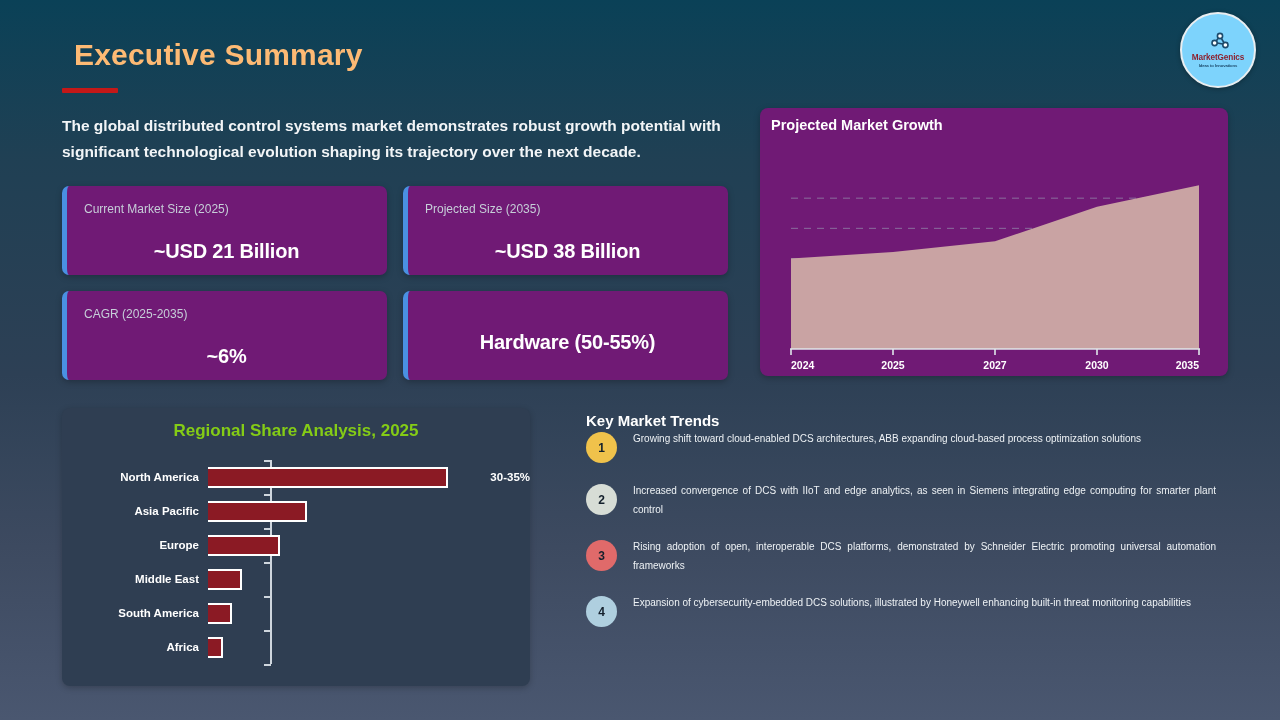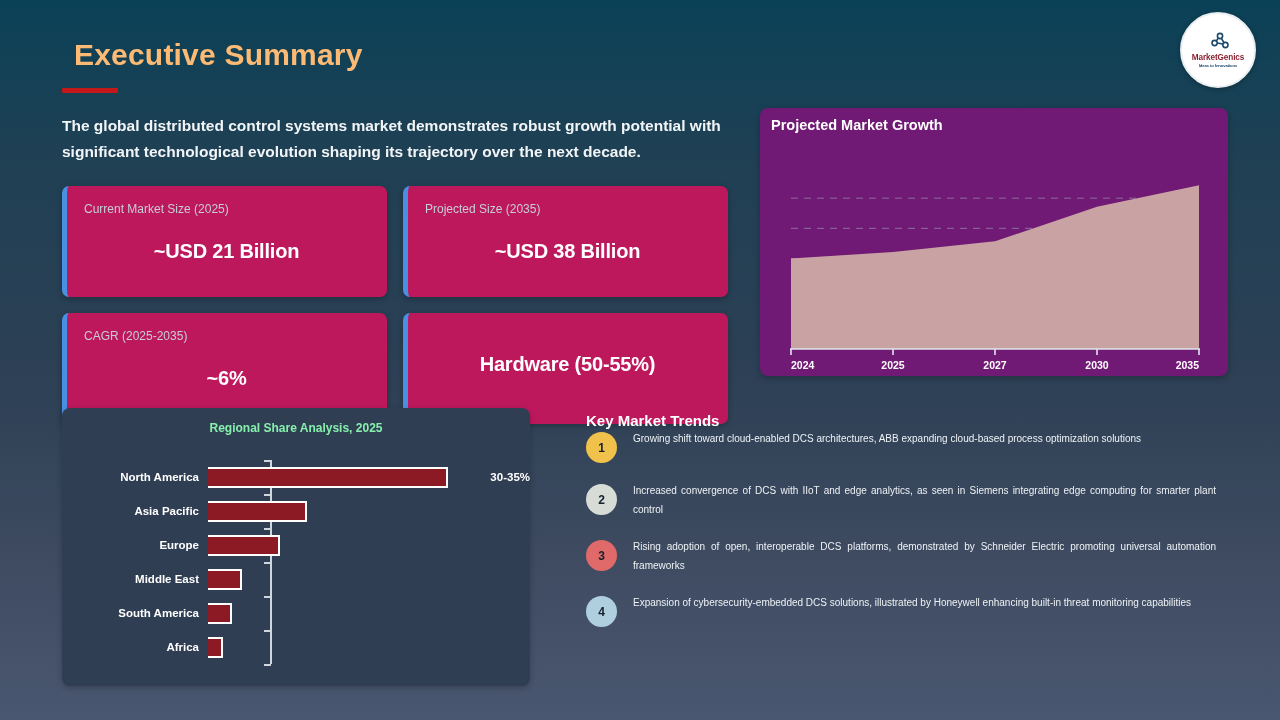--- a/index.html
+++ b/index.html
@@ -24,33 +24,33 @@
   }
   .subtitle {
     position:absolute; left:62px; top:113px; width:680px;
     font-size:15.5px; font-weight:bold; line-height:26px; color:#f2f5f7;
   }
 
   
   .logo {
     position:absolute; right:24px; top:12px;
     width:76px; height:76px; border-radius:50%;
-    background:#ffffff; border:2px solid #e9eef1;
+    background:#7dd3fc; border:2px solid #e9eef1;
     display:flex; flex-direction:column; align-items:center; justify-content:center;
     box-shadow:0 1px 5px rgba(0,0,0,.3);
   }
   .logo svg { display:block; margin-bottom:1px; }
   .logo-name { font-size:8.2px; font-weight:bold; color:#8c2230; letter-spacing:-.1px; line-height:9px; }
   .logo-tag { font-size:4.2px; font-weight:bold; color:#1d4a6b; letter-spacing:-.1px; margin-top:1px; }
 
   
   .cards { position:absolute; left:62px; top:186px; width:666px; }
   .card-row { display:flex; gap:16px; margin-bottom:16px; }
   .card {
-    width:325px; height:111px; background:#be185d; border-radius:7px;
+    width:325px; height:89px; background:#701a75; border-radius:7px;
     border-left:5px solid #4a90e2; padding:16px 18px 0 17px;
     box-shadow:0 2px 6px rgba(0,0,0,.25);
   }
   .card-label { font-size:12px; color:#c6ced8; line-height:14px; }
   .card-value { font-size:20px; font-weight:bold; color:#ffffff; margin-top:24px; letter-spacing:-.2px;text-align:center; }
 
   
   .growth-panel {
     position:absolute; left:760px; top:108px; width:468px; height:268px;
     background:#701a75; border-radius:8px; box-shadow:0 2px 6px rgba(0,0,0,.25);
@@ -61,21 +61,21 @@
   .growth-svg { position:absolute; left:0; top:0; }
   .ax-label { font-size:10.5px; font-weight:bold; fill:#ffffff; }
 
   
   .bar-panel {
     position:absolute; left:62px; top:408px; width:468px; height:278px;
     background:#2f3e52; border-radius:8px; box-shadow:0 2px 6px rgba(0,0,0,.22);
   }
   .bar-title {
     position:absolute; top:13px; left:0; width:100%; text-align:center;
-    font-size:12px; font-weight:bold; color:#86efac;
+    font-size:17px; font-weight:bold; color:#84cc16;
   }
   .bars { position:absolute; left:0; top:52px; width:100%; }
   .bar-row { display:flex; align-items:center; height:34px; }
   .bar-cat {
     width:146px; text-align:right; padding-right:9px;
     font-size:11.5px; font-weight:bold; color:#ffffff; white-space:nowrap;
   }
   .bar-track { flex:1; position:relative; height:34px; display:flex; align-items:center;justify-content:space-between; }
   .bar-fill {
     height:21px; background:#8b1a24; border:2px solid #ffffff; border-left:none;

